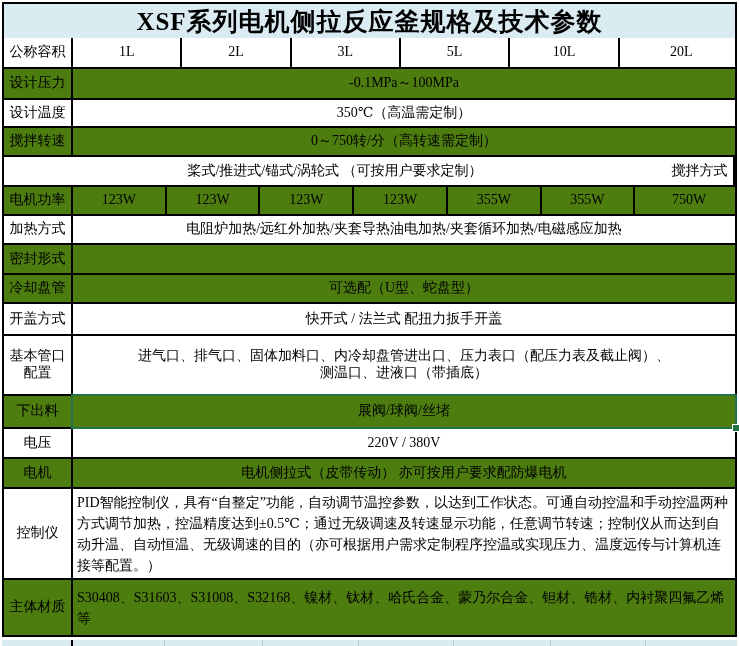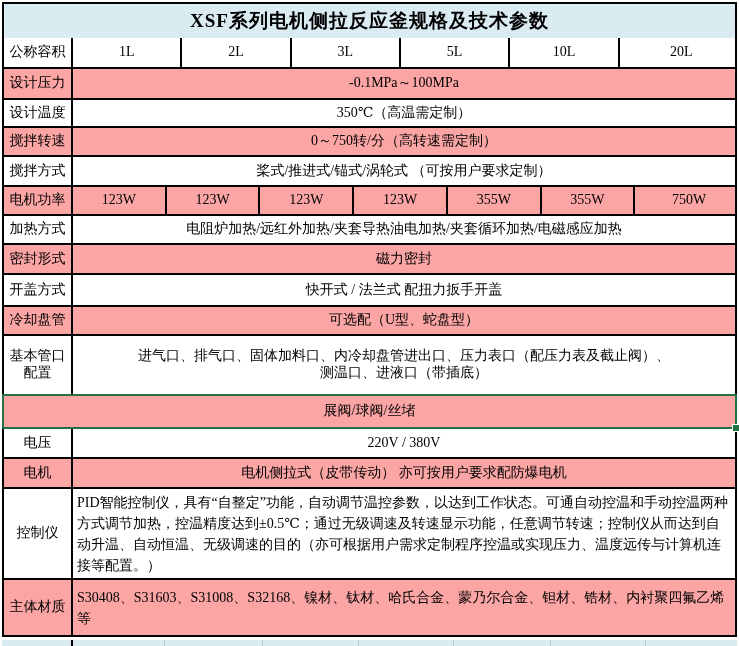--- a/index.html
+++ b/index.html
@@ -7,24 +7,24 @@
     position:relative;width:739px;height:646px;background:#ffffff;
     font-family:"Liberation Serif","DejaVu Serif",serif;color:#000;
     overflow:hidden;
   }
   .spec-table{
     position:absolute;left:2px;top:2px;width:731px;
     border:2px solid #000;display:flex;flex-direction:column;background:#fff;
   }
   .row{display:flex;align-items:stretch;background:#fff;}
   .row + .row{border-top:2px solid #000;}
-  .row.alt{background:#fca5a5;}
+  .row.alt{background:#4d7c0f;}
   .title-row{
     height:34px;display:flex;align-items:center;justify-content:center;
-    background:#daebf2;font-weight:bold;font-size:19px;letter-spacing:1px;
+    background:#daebf2;font-weight:bold;font-size:25px;letter-spacing:1px;
   }
   .cell{
     display:flex;align-items:center;justify-content:center;
     font-size:14px;line-height:1.2;text-align:center;box-sizing:border-box;
   }
   .label{
     width:69px;flex:none;border-right:2px solid #000;
     padding:12px 2px;
   }
   .label span{display:block;width:100%;}
@@ -82,24 +82,24 @@
     </div>
 
     <div class="row alt" style="height:27px">
       <div class="cell label">
           <span>搅拌转速</span>
         </div>
       <div class="cell merged">0～750转/分（高转速需定制）</div>
     </div>
 
     <div class="row" style="height:28px">
+      <div class="cell merged">桨式/推进式/锚式/涡轮式 （可按用户要求定制）</div>
       <div class="cell label">
           <span>搅拌方式</span>
         </div>
-      <div class="cell merged">桨式/推进式/锚式/涡轮式 （可按用户要求定制）</div>
     </div>
 
     <div class="row alt" style="height:27px">
       <div class="cell label">
           <span>电机功率</span>
         </div>
       <div class="cell col">123W</div>
       <div class="cell col">123W</div>
       <div class="cell col">123W</div>
       <div class="cell col">123W</div>
@@ -112,50 +112,52 @@
       <div class="cell label">
           <span>加热方式</span>
         </div>
       <div class="cell merged">电阻炉加热/远红外加热/夹套导热油电加热/夹套循环加热/电磁感应加热</div>
     </div>
 
     <div class="row alt" style="height:28px">
       <div class="cell label">
           <span>密封形式</span>
         </div>
-      <div class="cell merged">磁力密封</div>
+    </div>
+
+    <div class="row alt" style="height:27px">
+      <div class="cell label">
+          <span>冷却盘管</span>
+        </div>
+      <div class="cell merged">可选配（U型、蛇盘型）</div>
     </div>
 
     <div class="row" style="height:30px">
       <div class="cell label">
           <span>开盖方式</span>
         </div>
       <div class="cell merged">快开式 / 法兰式 配扭力扳手开盖</div>
-    </div>
-
-    <div class="row alt" style="height:27px">
-      <div class="cell label">
-          <span>冷却盘管</span>
-        </div>
-      <div class="cell merged">可选配（U型、蛇盘型）</div>
     </div>
 
     <div class="row" style="height:58px">
       <div class="cell label">
           <span>基本管口配置</span>
         </div>
       <div class="cell merged two-line">
         <div>
           <span>进气口、排气口、固体加料口、内冷却盘管进出口、压力表口（配压力表及截止阀）、</span>
           <span>测温口、进液口（带插底）</span>
         </div>
       </div>
     </div>
 
     <div class="row alt" style="height:31px">
+      <div class="cell label">
+          <span>下出料</span>
+        </div>
       <div class="cell merged">
         <span>展阀/球阀/丝堵</span>
         <div class="selection-border"></div>
         <div class="fill-handle"></div>
       </div>
     </div>
 
     <div class="row" style="height:28px">
       <div class="cell label">
           <span>电压</span>

